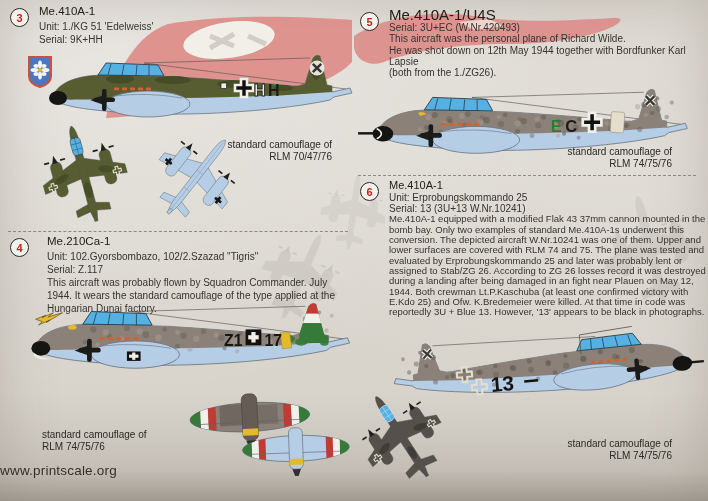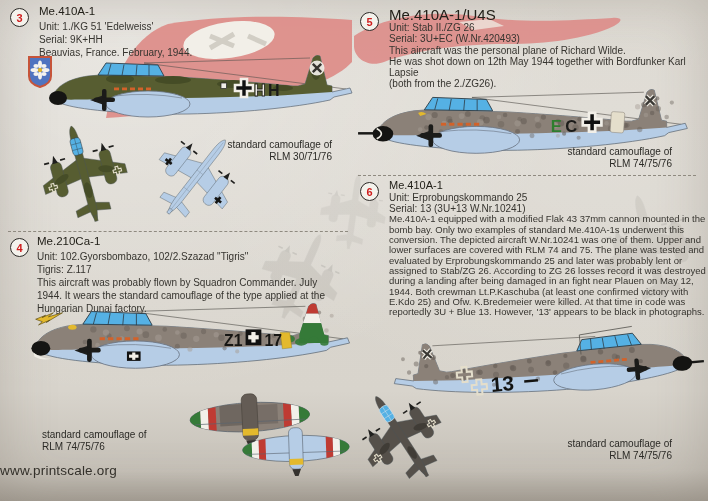--- a/index.html
+++ b/index.html
@@ -124,21 +124,20 @@
     <path d="M112,26 L136,36 M136,24 L112,38 M150,26 L168,34" stroke="#b8b4aa" stroke-width="5" opacity="0.55"></path>
   </svg>
 
   <div class="abs num" style="left:10px;top:8px">
     <span>3</span>
   </div>
   <div class="abs blocktext" style="left:39px;top:5px;width:300px">
     <div class="title">Me.410A-1</div>
     <div>Unit: 1./KG 51 'Edelweiss'</div>
     <div>Serial: 9K+HH</div>
-    <div>Beauvias, France. February, 1944.</div>
   </div>
 
   <svg class="abs" style="left:27px;top:56px" width="26" height="32" viewBox="0 0 26 32">
     <path d="M2,1 L24,1 L24,20 Q24,28 13,31 Q2,28 2,20 Z" fill="#4f74c0" stroke="#c6543a" stroke-width="2"></path>
     <g fill="#f4f3ee">
       <ellipse cx="13" cy="8.5" rx="2" ry="4"></ellipse>
         <ellipse cx="13" cy="19.5" rx="2" ry="4"></ellipse>
       <ellipse cx="7.5" cy="14" rx="4" ry="2"></ellipse>
         <ellipse cx="18.5" cy="14" rx="4" ry="2"></ellipse>
       <ellipse cx="9" cy="10" rx="2.6" ry="2"></ellipse>
@@ -186,32 +185,32 @@
 
   <svg class="abs rot" style="left:146px;top:127px;transform:rotate(38deg)" width="96" height="106" viewBox="0 0 160 196">
     <use href="#plan" fill="var(--belly)"></use>
     <path d="M80,10 L80,170 M73,80 L87,80 M73,120 L87,120" stroke="#7d8b99" stroke-width="0.7" fill="none"></path>
     <use href="#ik-crossp" transform="translate(22,100) scale(0.8)" fill="#161614"></use>
     <use href="#ik-crossp" transform="translate(138,100) scale(0.8)" fill="#161614"></use>
   </svg>
 
   <div class="abs caption right" style="left:200px;top:139px;width:132px">
     <div>standard camouflage of</div>
-    <div>RLM 30/71/76</div>
+    <div>RLM 70/47/76</div>
   </div>
 
   <div class="abs divider" style="left:8px;top:231px;width:340px"></div>
 
   <div class="abs num" style="left:10px;top:238px">
     <span>4</span>
   </div>
-  <div class="abs blocktext" style="left:37px;top:235px;width:302px">
+  <div class="abs blocktext" style="left:47px;top:235px;width:302px">
     <div class="title">Me.210Ca-1</div>
     <div>Unit: 102.Gyorsbombazo, 102/2.Szazad "Tigris"</div>
-    <div>Tigris: Z.117</div>
+    <div>Serial: Z.117</div>
     <div>This aircraft was probably flown by Squadron Commander. July 1944. It wears the standard camouflage of the type applied at the Hungarian Dunai factory.</div>
   </div>
 
   <svg class="abs rot" style="left:36px;top:309px;transform:rotate(12deg)" width="26" height="20" viewBox="0 0 26 20">
     <path d="M0,13 L9,7 L6,10 L16,3 L12,8 L25,1 L11,14 L14,11 L4,18 L7,14 Z" fill="var(--band_yellow)" stroke="#5a4a10" stroke-width="0.6"></path>
   </svg>
 
   <svg class="abs" style="left:30px;top:300px" width="322" height="84" viewBox="0 0 306 80">
     <defs>
         <clipPath id="finc4">
@@ -307,25 +306,24 @@
   <svg class="abs" style="left:354px;top:6px" width="272" height="70" viewBox="0 0 272 70">
     <path d="M0,30 C30,10 80,4 120,10 C170,18 220,14 258,12 C270,11 268,16 260,20 C230,34 190,38 150,38 C110,38 60,44 30,56 C14,62 0,52 0,40 Z" fill="var(--red_shape)" opacity="0.9"></path>
     <path d="M105,16 L135,13 L150,20 L120,24 Z" fill="#efece4" opacity="0.75"></path>
   </svg>
 
   <div class="abs num" style="left:360px;top:12px">
     <span>5</span>
   </div>
   <div class="abs blocktext" style="left:389px;top:9px;width:316px;line-height:11.2px">
     <div class="title" style="font-size:15px">Me.410A-1/U4S</div>
-    <div>Unit: Stab II./ZG 26</div>
     <div>Serial: 3U+EC (W.Nr.420493)</div>
     <div>This aircraft was the personal plane of Richard Wilde.</div>
     <div>He was shot down on 12th May 1944 together with Bordfunker Karl Lapsie</div>
-    <div>(both from the 2./ZG26).</div>
+    <div>(both from the 1./ZG26).</div>
   </div>
 
   <svg class="abs" style="left:356px;top:86px" width="350" height="87" viewBox="-16 0 338 84">
     <path d="M96,11 L262,6 M96,11 L298,37" stroke="#55534e" stroke-width="0.6" fill="none"></path>
     <use href="#fus-sil" fill="var(--belly)" stroke="#5c6671" stroke-width="0.7"></use>
     <use href="#fus-top" fill="var(--gray_top)"></use>
     <use href="#mottle" fill="var(--gray_dark)" opacity="0.55"></use>
     <use href="#mottle" fill="var(--gray_dark)" opacity="0.4" transform="translate(14,4)"></use>
     <use href="#mottle" fill="var(--gray_light)" opacity="0.45" transform="translate(-6,2)"></use>
     <rect x="-14" y="44.5" width="20" height="2.4" fill="#191917"></rect>

